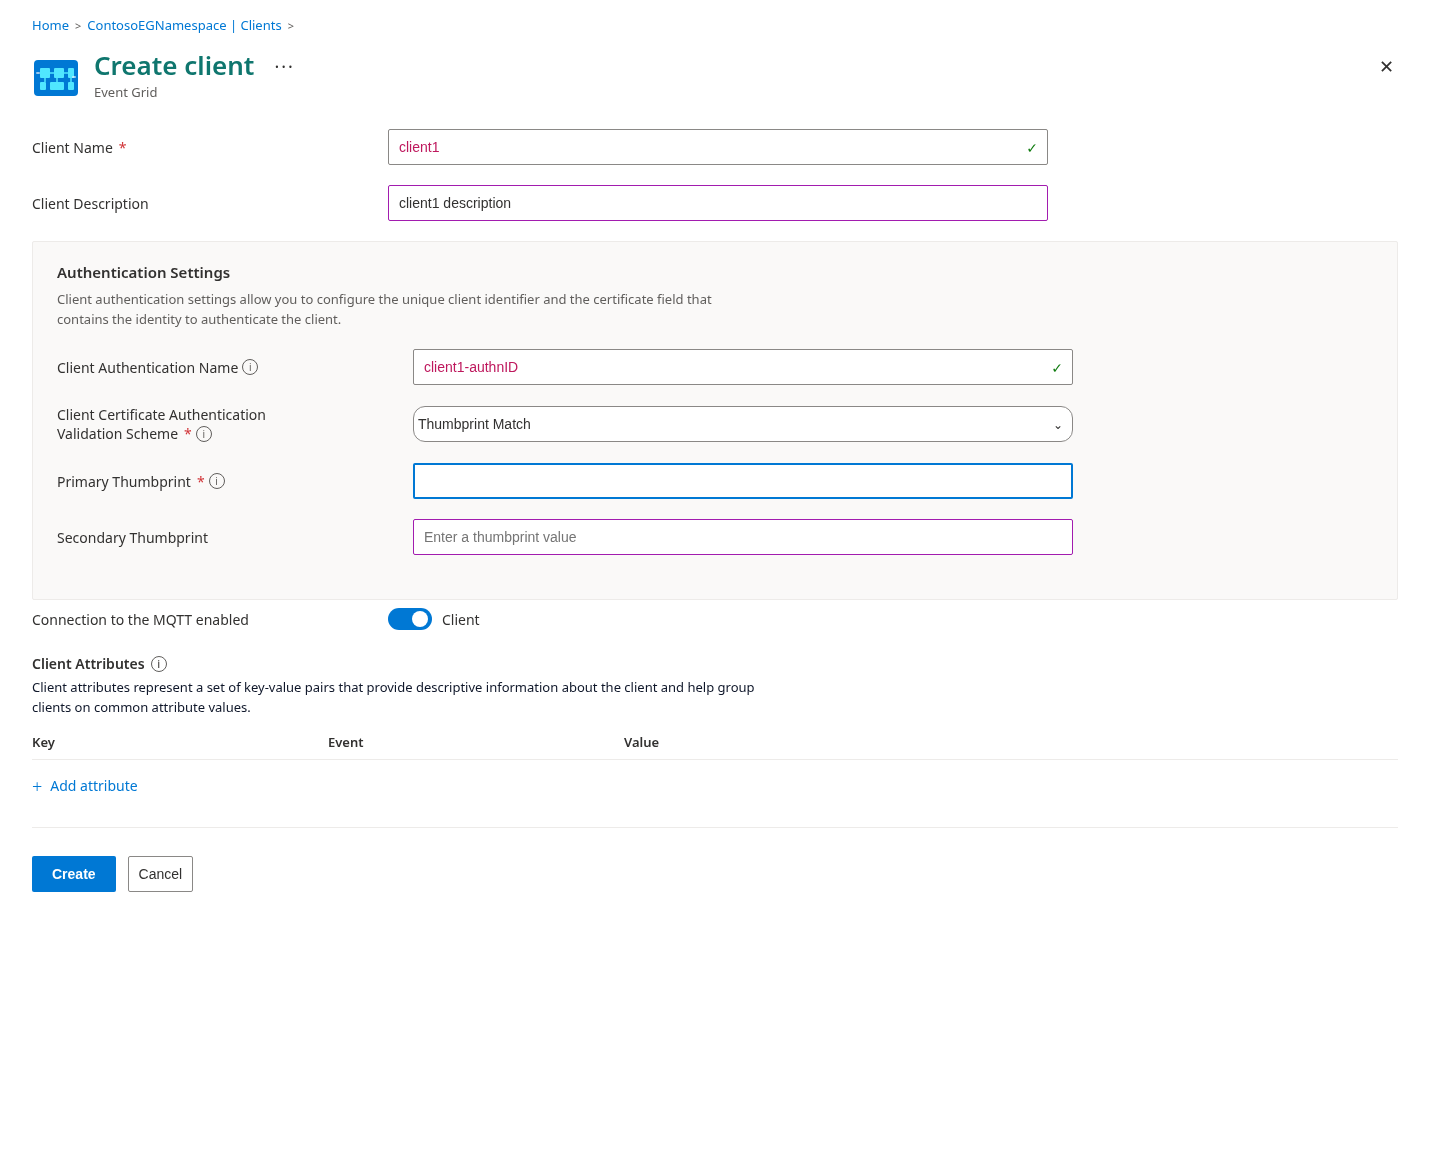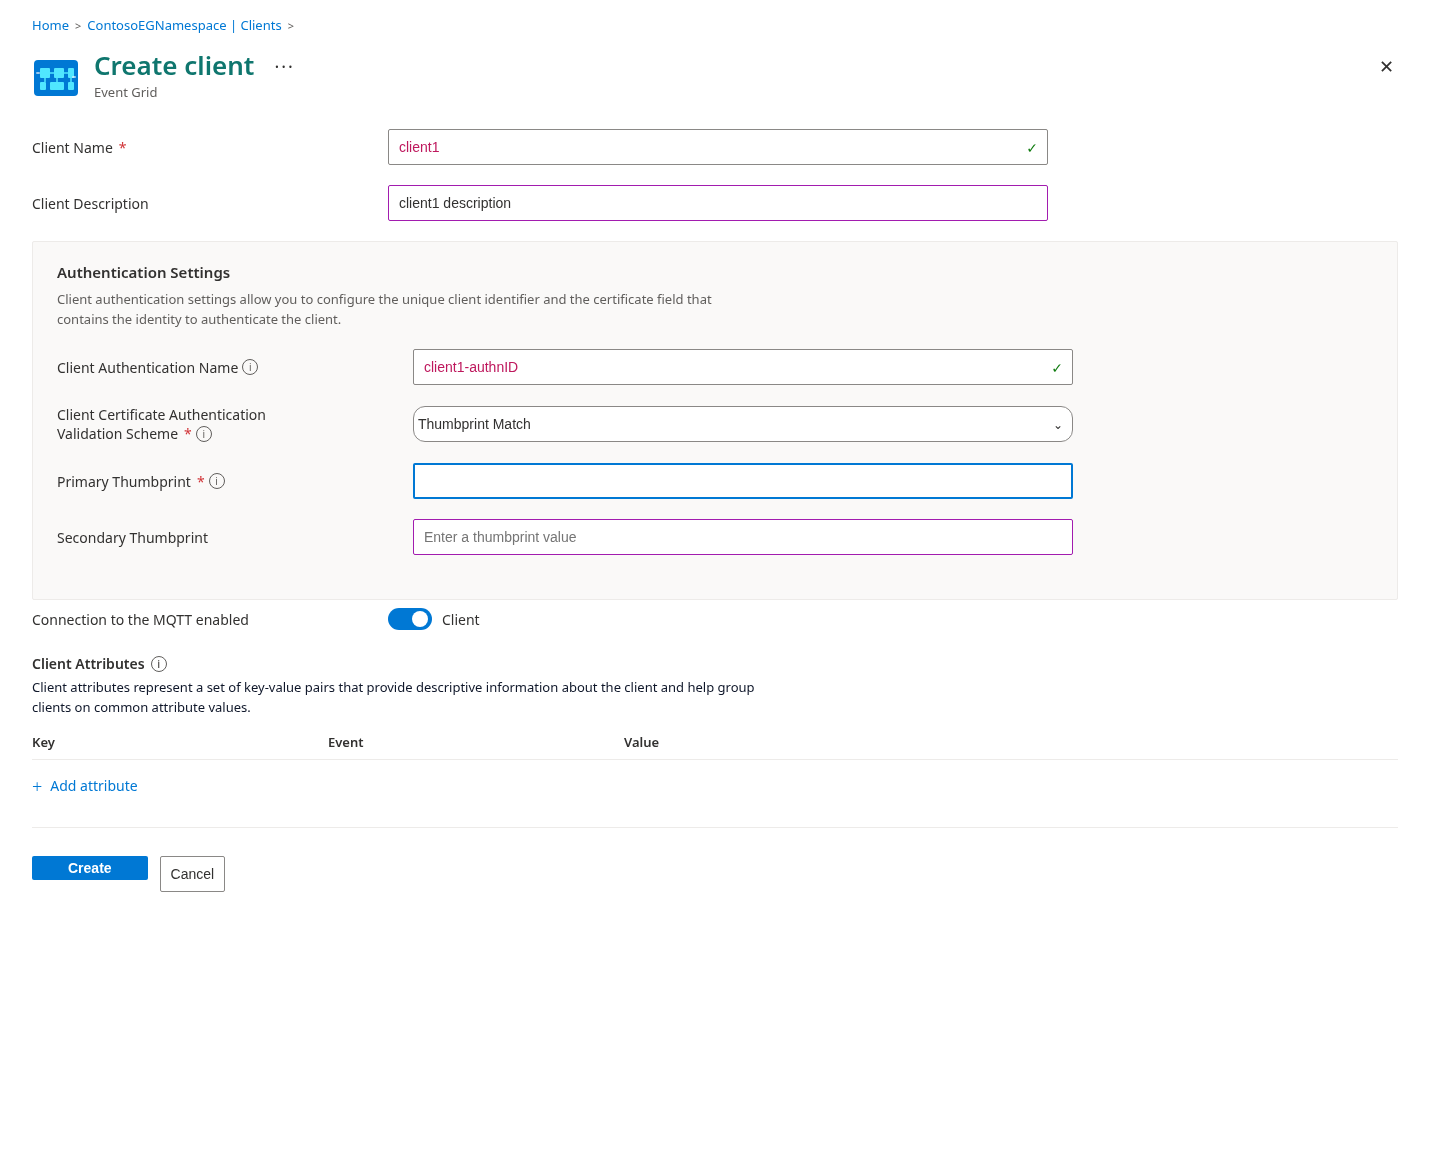--- a/index.html
+++ b/index.html
@@ -340,22 +340,22 @@
     .action-buttons {
       display: flex;
       gap: 12px;
       padding-top: 8px;
     }
     .btn-create {
       background: #0078d4;
       color: #fff;
       border: none;
       border-radius: 2px;
-      padding: 0 36px;
-      height: 24px;
+      padding: 0 20px;
+      height: 36px;
       font-size: 14px;
       font-weight: 600;
       cursor: pointer;
     }
     .btn-cancel {
       background: #fff;
       color: #323130;
       border: 1px solid #8a8886;
       border-radius: 2px;
       padding: 0 10px;

